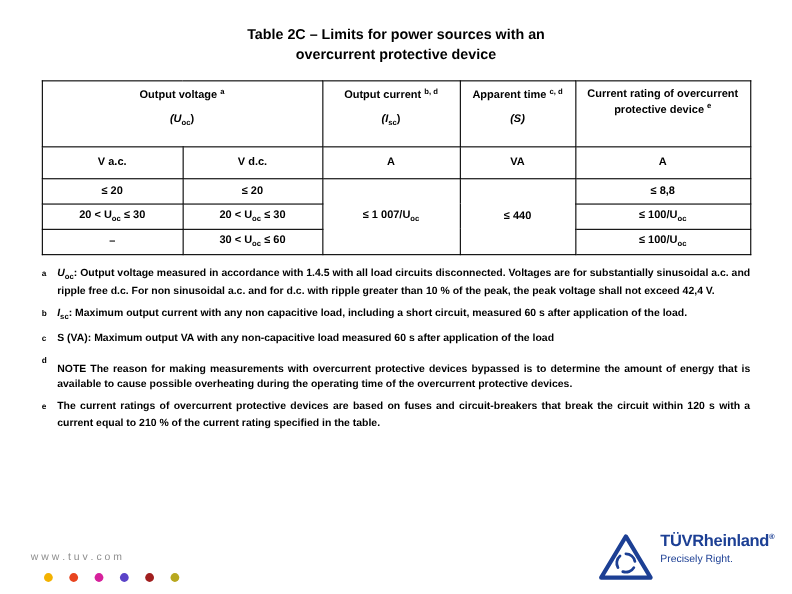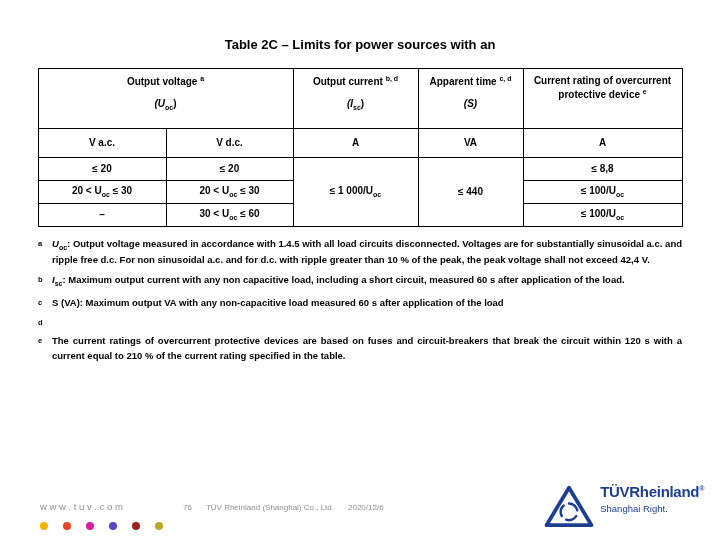--- a/index.html
+++ b/index.html
@@ -1,21 +1,21 @@
 <!DOCTYPE html>
 <html><head>
 <meta charset="utf-8">
 <style>
   * { margin:0; padding:0; box-sizing:border-box; }
   html,body { background:#ffffff; }
   .slide {
     position:relative; width:720px; height:540px; background:#ffffff;
     font-family:"Liberation Sans", sans-serif; color:#000; overflow:hidden; margin:0 auto;
   }
-  .title { padding-top:36px; text-align:center; font-weight:bold; font-size:13px; line-height:1.45; }
+  .title { padding-top:22px; text-align:center; font-weight:bold; font-size:13px; line-height:1.45; }
 
   table.limits { border-collapse:collapse; table-layout:fixed; width:644px; margin:13px auto 0 auto; }
   .limits th, .limits td {
     border:1.5px solid #000; font-size:10px; font-weight:bold; text-align:center;
     padding:2px 4px; vertical-align:middle;
   }
   .limits th { vertical-align:top; height:60px; padding-top:5px; line-height:1.3; }
   .h-sym { margin-top:9px; }
   .h-sym .it { font-style:italic; }
   .unit-row td { height:29px;margin-top:32px; }
@@ -23,38 +23,39 @@
   sup { font-size:7px; vertical-align:super; }
   sub { font-size:7px; vertical-align:sub; }
 
   .footnotes { width:644px; margin:10px auto 0 auto; font-size:9.5px; font-weight:bold; line-height:1.5; }
   .fn { display:flex; margin-bottom:6px; }
   .fn-letter { flex:none; width:14px; font-size:7.5px; padding-top:1px; }
   .fn-text { flex:1; text-align:justify; }
   .fn-text .it { font-style:italic; }
   .fn-note { margin-top:8px; text-align:justify; }
 
-  .footer-url { position:absolute; left:40px; top:501px; font-size:9.5px; color:#8f8f8f; }
+  .footer-url { position:absolute; left:28px; top:501px; font-size:9.5px; color:#8f8f8f; }
   .dots { position:absolute; left:40px; top:516px; }
   .dot { display:inline-block; width:8px; height:8px; border-radius:50%; margin-right:15px; }
   .footer-meta { position:absolute; left:183px; top:503px; font-size:8px; color:#8f8f8f; display:flex; gap:14px; }
 
   .logo { position:absolute; right:16px; top:483px; display:flex; align-items:flex-start; }
   .logo-text { margin-left:6px; }
   .wordmark { font-size:15px; font-weight:bold; color:#1c3f94; letter-spacing:-0.3px; }
   .wordmark sup { font-size:7px; }
   .tagline { margin-top:3px; font-size:9.5px; color:#1c3f94; }
 </style>
 </head>
 <body>
 
 <div class="slide">
 
   <div class="title">
     <div>Table 2C – Limits for power sources with an</div>
+    <div>overcurrent protective device</div>
   </div>
 
   <table class="limits">
     <colgroup>
       <col style="width:128px">
         <col style="width:127px">
         <col style="width:125px">
         <col style="width:105px">
         <col style="width:159px">
     </colgroup>
@@ -79,21 +80,21 @@
       <tr class="unit-row">
         <td>V a.c.</td>
         <td>V d.c.</td>
         <td>A</td>
         <td>VA</td>
         <td>A</td>
       </tr>
       <tr class="data-row">
         <td><span>≤ 20</span></td>
         <td><span>≤ 20</span></td>
-        <td rowspan="3"><span>≤ 1 000/U</span><sub>oc</sub></td>
+        <td rowspan="3"><span>≤ 1 007/U</span><sub>oc</sub></td>
         <td rowspan="3"><span>≤ 440</span></td>
         <td><span>≤ 8,8</span></td>
       </tr>
       <tr class="data-row">
         <td><span>20 &lt; U</span><sub>oc</sub><span> ≤ 30</span></td>
         <td><span>20 &lt; U</span><sub>oc</sub><span> ≤ 30</span></td>
         <td><span>≤ 100/U</span><sub>oc</sub></td>
       </tr>
       <tr class="data-row">
         <td><span>–</span></td>
@@ -112,45 +113,41 @@
       <div class="fn-letter">b</div>
       <div class="fn-text"><span class="it">I</span><sub>sc</sub><span>: Maximum output current with any non capacitive load, including a short circuit, measured 60 s after application of the load.</span></div>
     </div>
     <div class="fn">
       <div class="fn-letter">c</div>
       <div class="fn-text"><span>S (VA): Maximum output VA with any non-capacitive load measured 60 s after application of the load</span></div>
     </div>
     <div class="fn">
       <div class="fn-letter">d</div>
       <div class="fn-text">
+        <div class="fn-note">NOTE  The reason for making measurements with overcurrent protective devices bypassed is to determine the amount of energy that is available to cause possible overheating during the operating time of the overcurrent protective devices.</div>
       </div>
     </div>
     <div class="fn">
       <div class="fn-letter">e</div>
       <div class="fn-text"><span>The current ratings of overcurrent protective devices are based on fuses and circuit-breakers that break the circuit within 120 s with a current equal to 210 % of the current rating specified in the table.</span></div>
     </div>
   </div>
 
   <div class="footer-url">w w w . t u v . c o m</div>
   <div class="dots"><span class="dot" style="background: rgb(243, 178, 0);"></span><span class="dot" style="background: rgb(232, 68, 31);"></span><span class="dot" style="background: rgb(214, 33, 156);"></span><span class="dot" style="background: rgb(90, 67, 200);"></span><span class="dot" style="background: rgb(161, 31, 31);"></span><span class="dot" style="background: rgb(184, 168, 31);"></span></div>
 
-  <div class="footer-meta">
-    <span>76</span>
-    <span>TÜV Rheinland (Shanghai) Co., Ltd.</span>
-    <span>2020/12/6</span>
-  </div>
 
   <div class="logo">
     <svg width="50" height="46" viewBox="0 0 60 54">
       <path d="M30 5 L57 50 H3 Z" fill="none" stroke="#1c3f94" stroke-width="4.5" stroke-linejoin="round"></path>
       <g fill="none" stroke="#1c3f94" stroke-width="3" stroke-linecap="round">
         <path d="M30 24 A10 10 0 0 1 39.85 32.26"></path>
         <path d="M38.66 39 A10 10 0 0 1 26.58 43.4"></path>
         <path d="M21.34 39 A10 10 0 0 1 23.57 26.34"></path>
       </g>
     </svg>
     <div class="logo-text">
       <div class="wordmark"><span>TÜV</span><span>Rheinland</span><sup>®</sup></div>
-      <div class="tagline">Shanghai Right.</div>
+      <div class="tagline">Precisely Right.</div>
     </div>
   </div>
 
 </div>
 
 </body></html>

